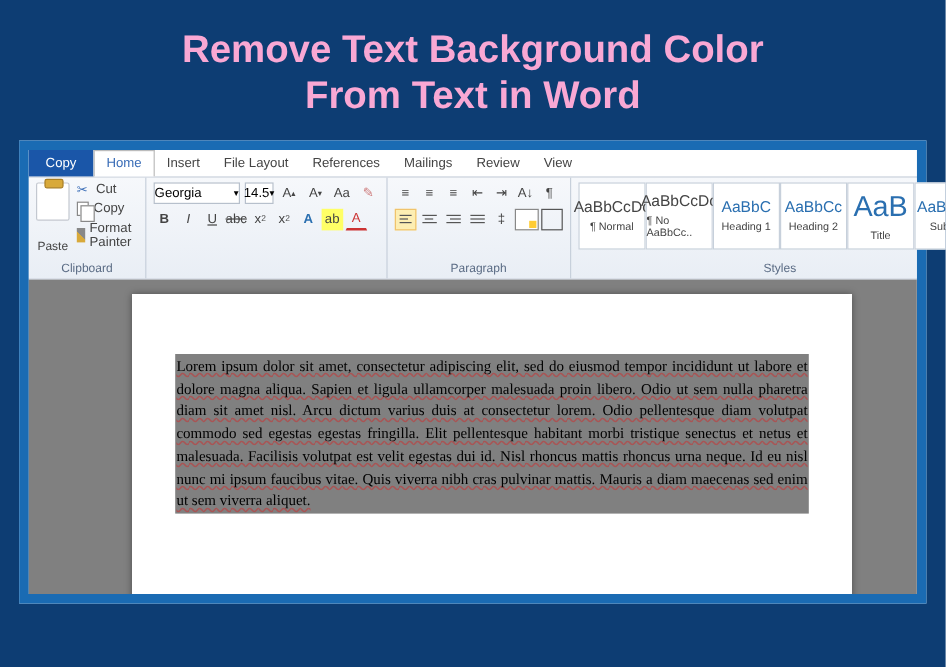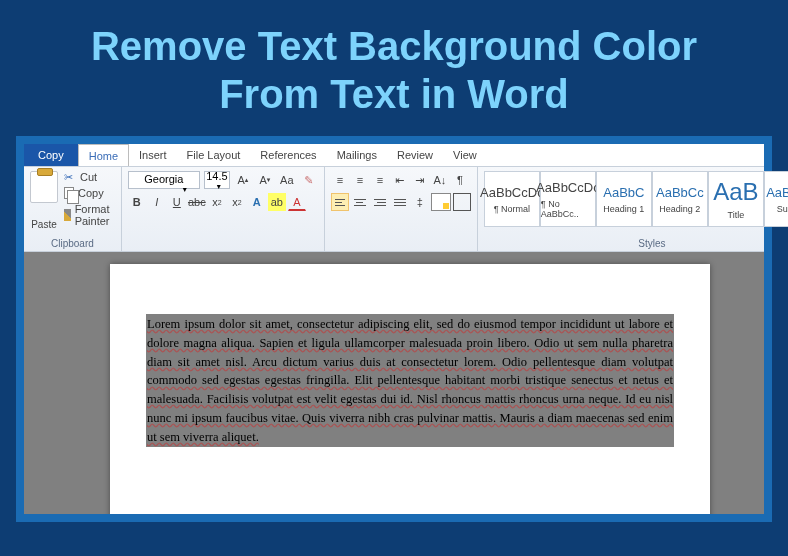--- a/index.html
+++ b/index.html
@@ -4,24 +4,24 @@
 <style>
   * { box-sizing: border-box; margin: 0; padding: 0; }
   body {
     width: 788px;
     height: 556px;
     background: #0d3d73;
     font-family: "Segoe UI", Tahoma, sans-serif;
     overflow: hidden;
   }
   .tutorial-title {
-    color: #7dd3fc;
+    color: #f9a8d4;
     text-align: center;
     font-weight: 700;
-    font-size: 40px;
+    font-size: 32px;
     line-height: 1.2;
     padding: 22px 0 18px;
   }
   .outer-frame {
     border: 8px solid #1a6bb3;
     margin: 0 16px 16px;
     background: #fff;
   }
   .tabs {
     display: flex;
@@ -82,21 +82,21 @@
   .paste-label{font-size:10px;color:#444;margin-top:16px;}
   .clip-right{display:flex;flex-direction:column;gap:4px;font-size:11px;color:#444;}
   .clip-item{display:flex;align-items:center;gap:4px;}
   .mini-icon{width:12px;height:12px;display:inline-block;}
   .scissors{color:#3a6db7;}
   .copy-icon{border:1px solid #888;background:#fff;width:10px;height:12px;position:relative;}
   .copy-icon::after{content:"";position:absolute;width:10px;height:12px;border:1px solid #888;background:#fff;left:2px;top:2px;}
   .brush-icon{width:12px;height:12px;background:linear-gradient(45deg,#d8a93a 50%,#888 50%);}
   
   .font-top{display:flex;gap:4px;align-items:center;font-size:11px;}
-  .font-sel{border:1px solid #b7c0cc;background:#fff;padding:1px 12px;height:18px;display:flex;align-items:center;flex-direction:column;}
+  .font-sel{border:1px solid #b7c0cc;background:#fff;padding:1px 0;height:18px;display:flex;align-items:center;}
   .font-sel.name{width:72px;}
   .font-sel.size{width:24px;justify-content:center;}
   .ic-btn{width:18px;height:18px;border:1px solid transparent;display:flex;align-items:center;justify-content:center;font-size:11px;color:#444;}
   .font-bot{display:flex;gap:2px;margin-top:4px;}
   .bold{font-weight:700;}
   .ital{font-style:italic;}
   .und{text-decoration:underline;}
   .strike{text-decoration:line-through;}
   .hl{background:#ffff66;position:relative;}
   .fcolor{color:#c33;border-bottom:2px solid #c33;line-height:12px;}
@@ -254,20 +254,21 @@
           <div class="align-btn">
               <span style="width:100%"></span>
               <span style="width:100%"></span>
               <span style="width:100%"></span>
             </div>
           <div class="ic-btn">‡</div>
           <div class="shade-btn"></div>
           <div class="border-btn"></div>
         </div>
       </div>
+      <div class="group-label">Paragraph</div>
     </div>
 
     <div class="group" style="flex:1">
       <div class="group-body styles-body">
         <div class="style-card">
             <div class="prev">AaBbCcDc</div>
             <div>¶ Normal</div>
           </div>
         <div class="style-card">
             <div class="prev">AaBbCcDc</div>

